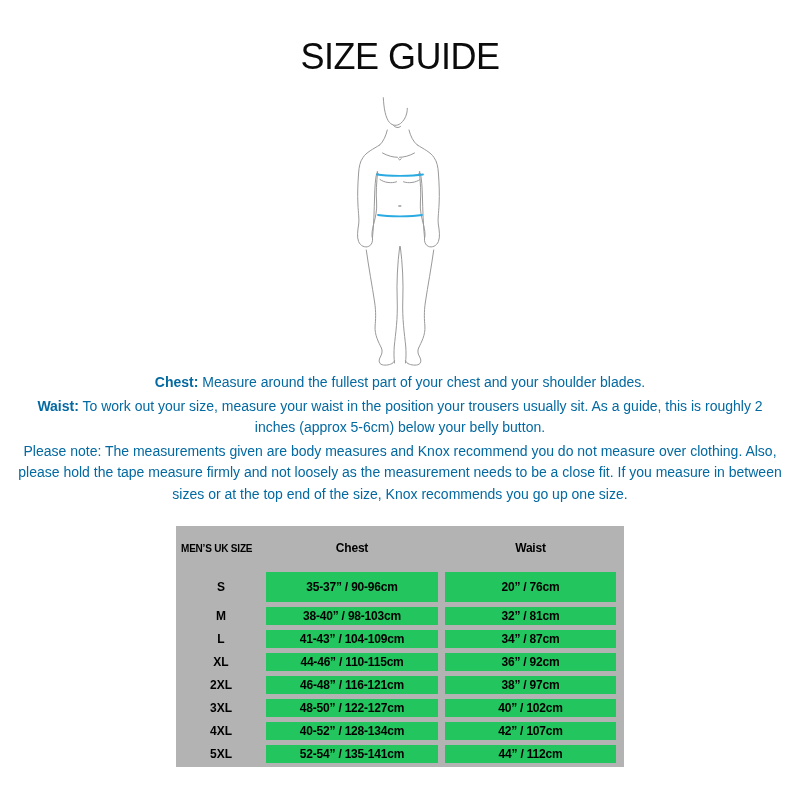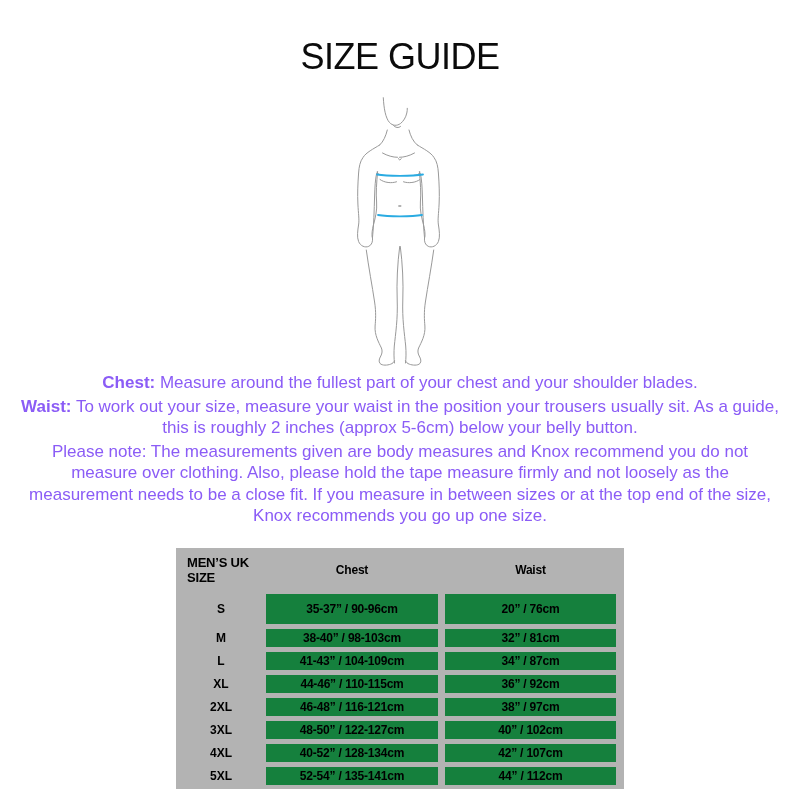--- a/index.html
+++ b/index.html
@@ -24,56 +24,56 @@
   .figure-wrap {
     width:122px;
     margin:17px auto 0 auto;
     height:272px;
   }
 
   .instructions {
     width:766px;
     margin:5px auto 0 auto;
     text-align:center;
-    font-size:17px;
+    font-size:14px;
     line-height:21.5px;
-    color:#8b5cf6;
+    color:#0369a1;
   }
   .instructions p { margin:0 0 2px 0; }
   .instructions b { font-weight:700; }
 
   .size-table {
     width:448px;
     margin:21px auto 0 auto;
     background:#b3b3b3;
     padding-bottom:4px;
   }
   .thead {
     display:grid;
     grid-template-columns:90px 172px 7px 171px 8px;
     height:44px;
     align-items:center;
   }
   .th { font-weight:700; font-size:12px; letter-spacing:-0.2px; }
-  .th-size { padding-left:11px; font-size:13px; }
+  .th-size { padding-left:5px; font-size:10px; }
   .th-chest, .th-waist { text-align:center; }
 
   .trow {
     display:grid;
     grid-template-columns:90px 172px 7px 171px 8px;
     height:18px;
     margin-top:5px;
   }
   .trow.first { height:30px; margin-top:2px; }
   .td-size {
     display:flex; align-items:center; justify-content:center;
     font-weight:600; font-size:12px;
   }
   .td-white {
-    background:#15803d;
+    background:#22c55e;
     display:flex; align-items:center; justify-content:center;
     font-weight:600; font-size:12px;
     letter-spacing:-0.2px;
   }
 </style>
 </head>
 <body>
 
 <div class="page">
 

